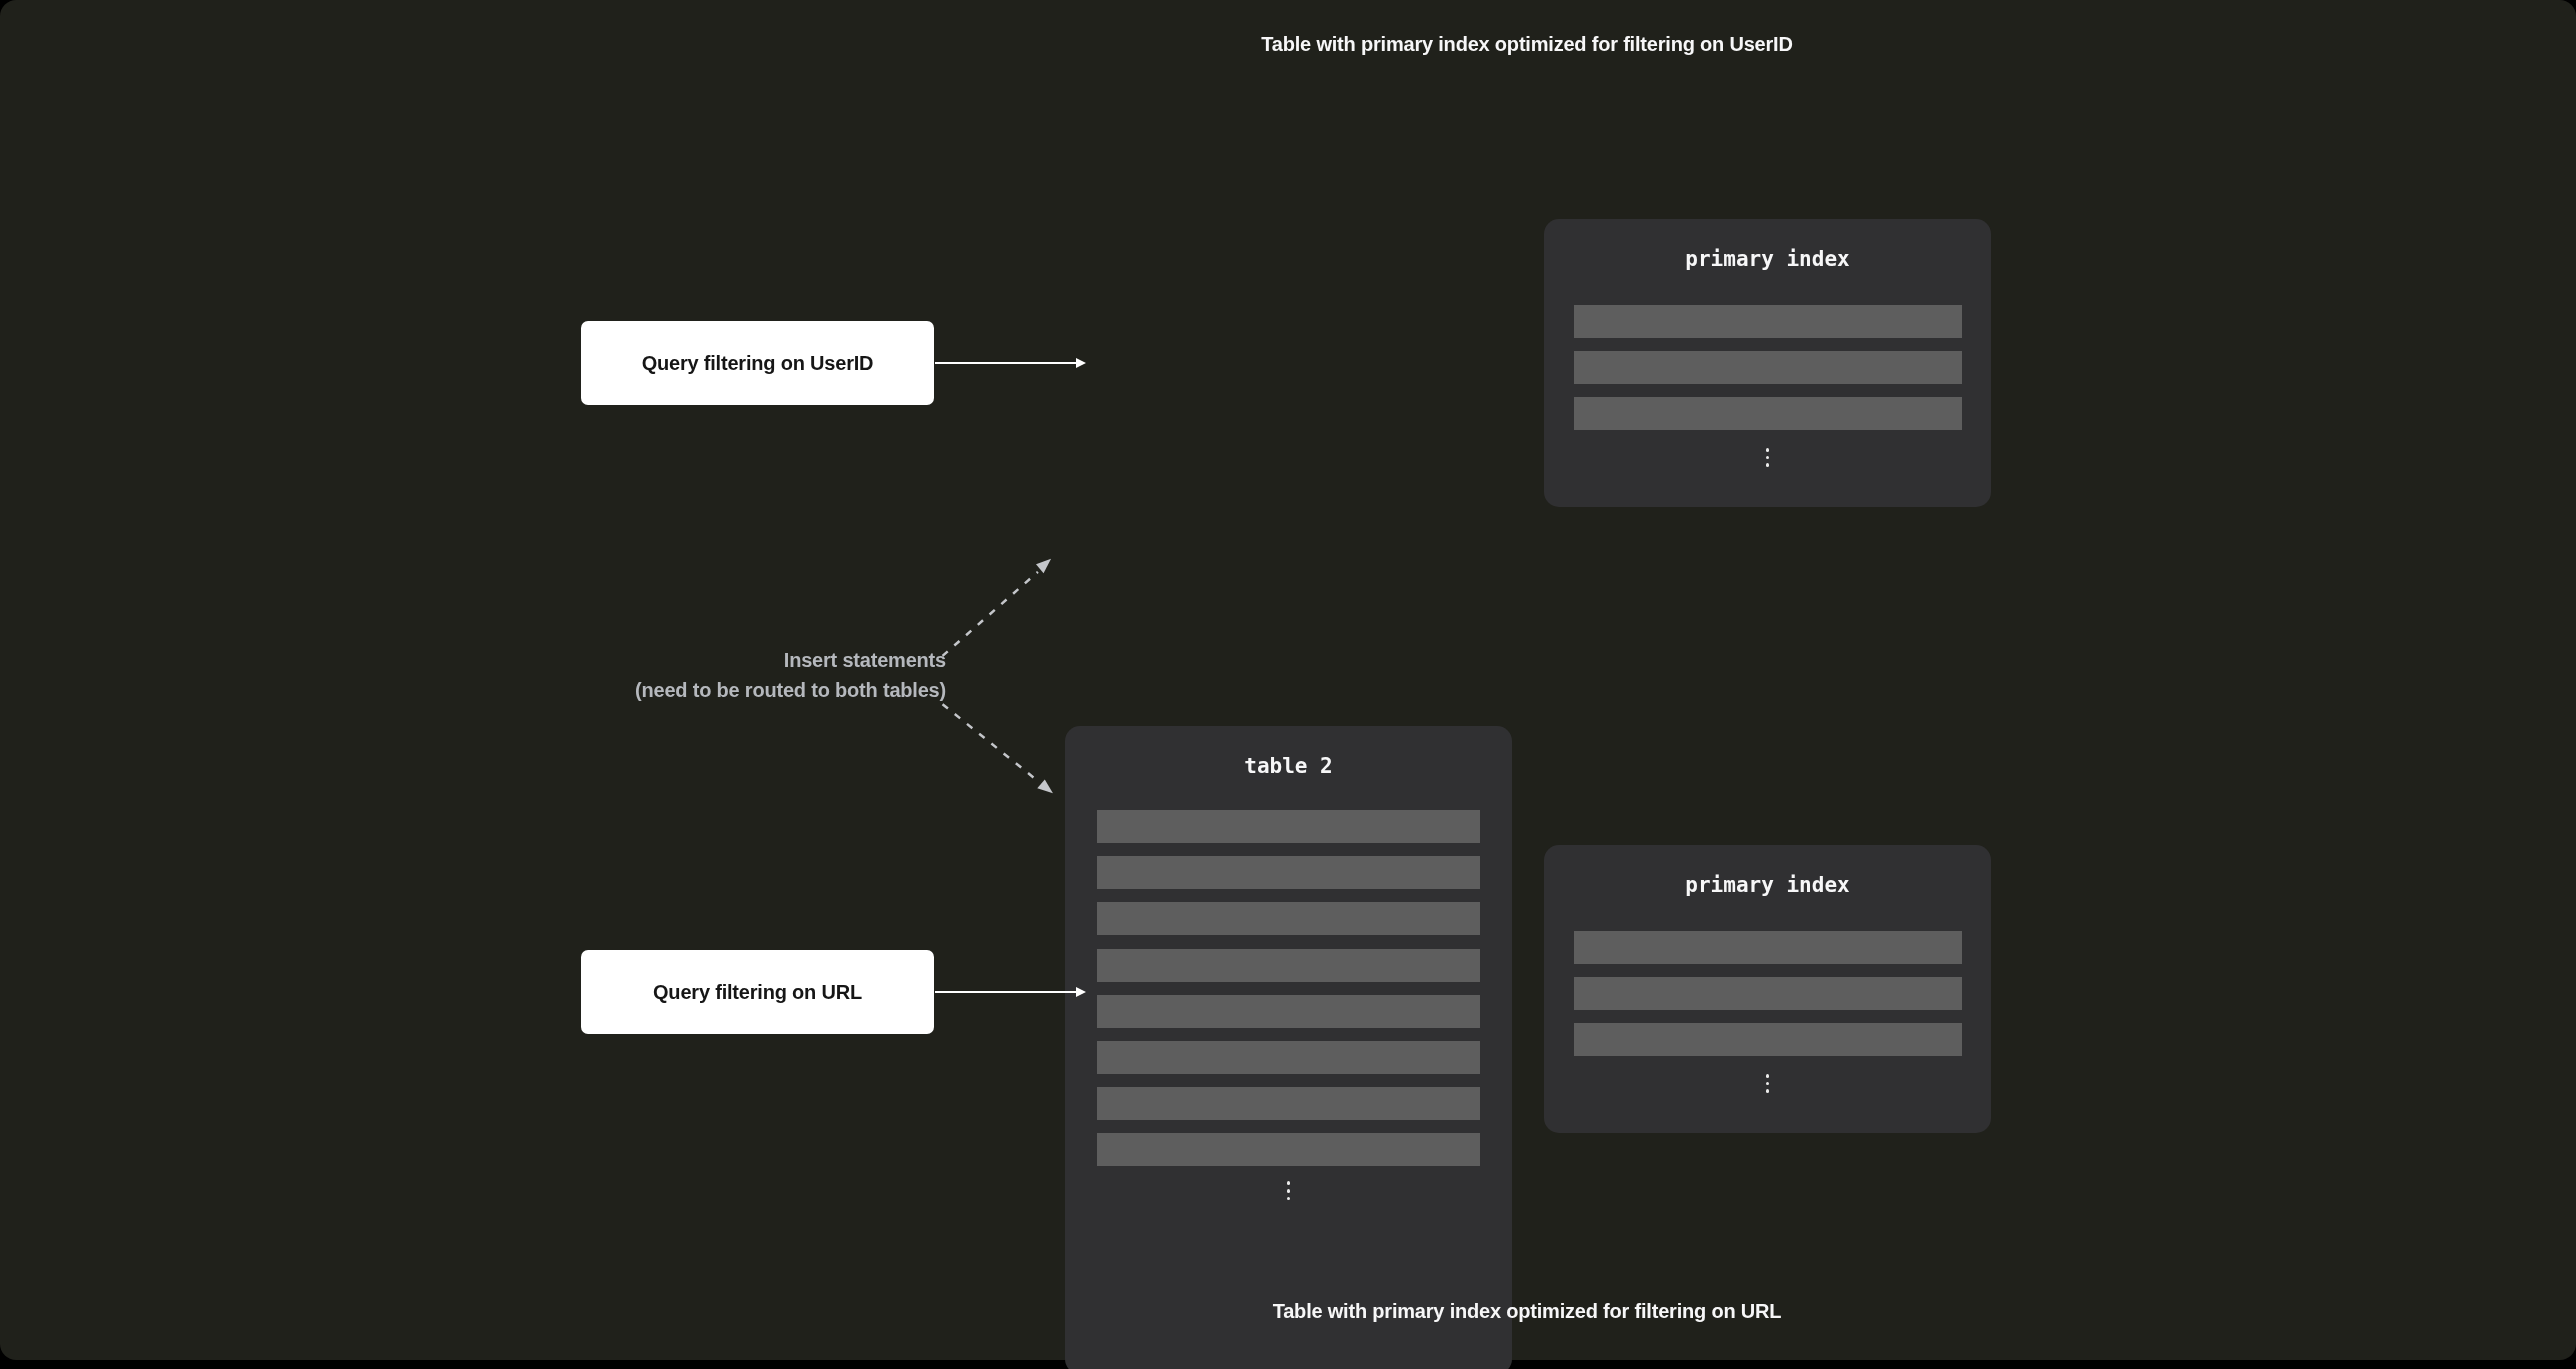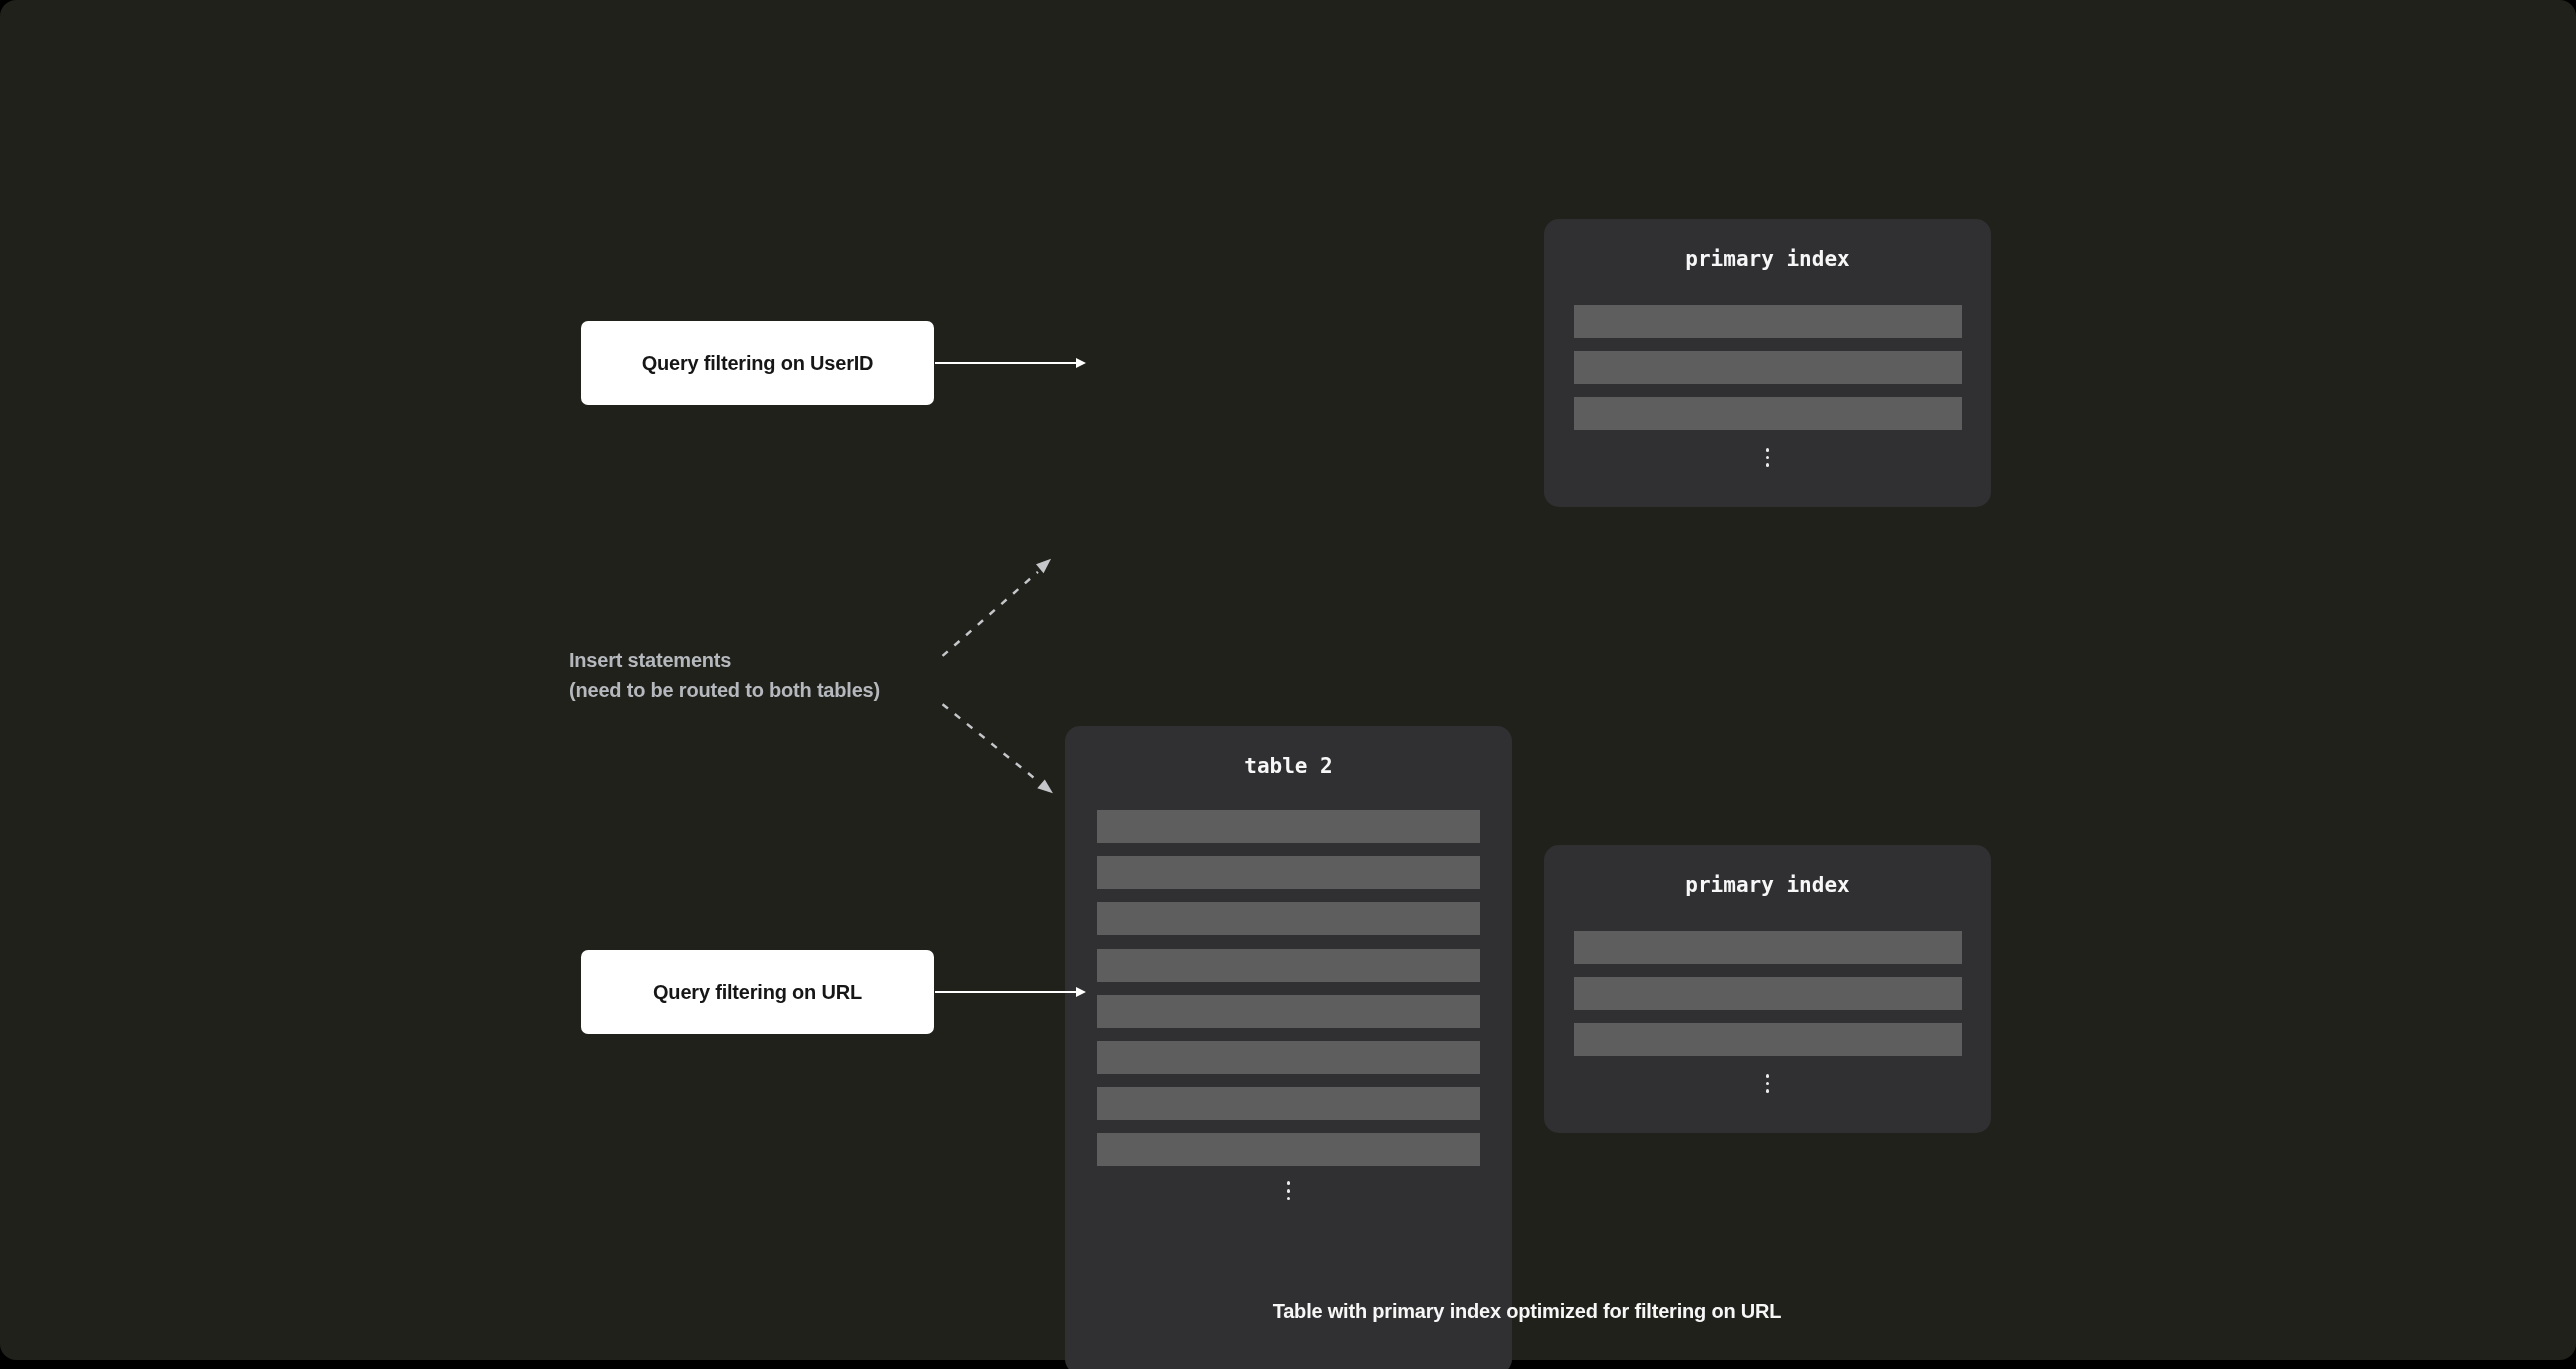--- a/index.html
+++ b/index.html
@@ -68,35 +68,36 @@
     background:var(--solid_arrow,#fff);display:block;
   }
   .harrow .head{
     position:absolute;left:141px;top:0;display:block;width:0;height:0;
     border-left:10.7px solid var(--solid_arrow,#fff);
     border-top:5px solid transparent;border-bottom:5px solid transparent;
   }
 
   .insert-note{
     position:absolute;left:569px;top:646px;width:377px;
-    text-align:left;font-weight:700;font-size:20px;line-height:29.5px;
+    text-align:right;font-weight:700;font-size:20px;line-height:29.5px;
     letter-spacing:-0.2px;color:var(--text_muted,#b5b8bd);
   }
   .dashed-arrows{position:absolute;left:930px;top:541px;}
   .dashed-arrows line{
     stroke:var(--dashed_arrow,#c4c6ca);stroke-width:4;
     stroke-dasharray:11 14;
   }
   .dashed-arrows polygon{fill:var(--dashed_arrow,#c4c6ca);}
 </style>
 </head>
 <body>
 
 <div class="panel">
 
+  <div class="caption top">Table with primary index optimized for filtering on UserID</div>
 
 
   <section class="card index-card i1">
     <div class="card-title">primary index</div>
     <div class="bars">
         <div class="bar"></div>
         <div class="bar"></div>
         <div class="bar"></div>
       </div>
     <div class="dots">

